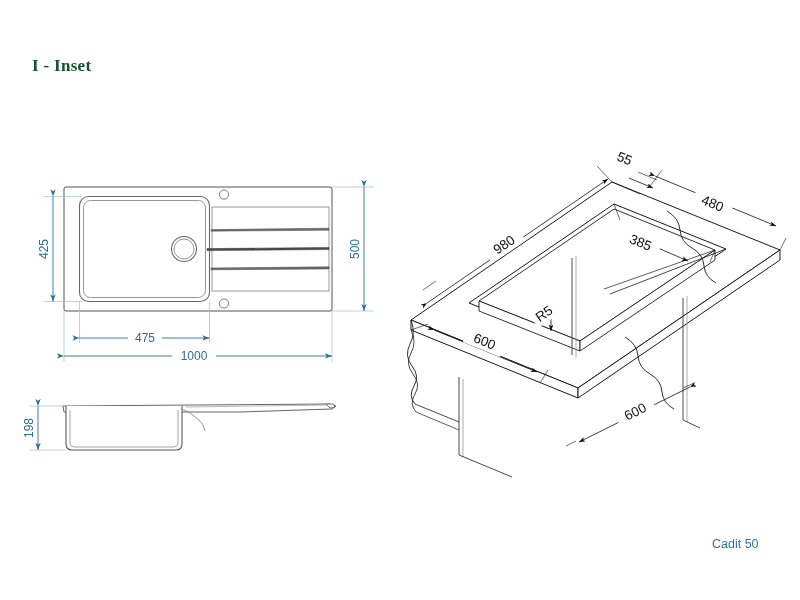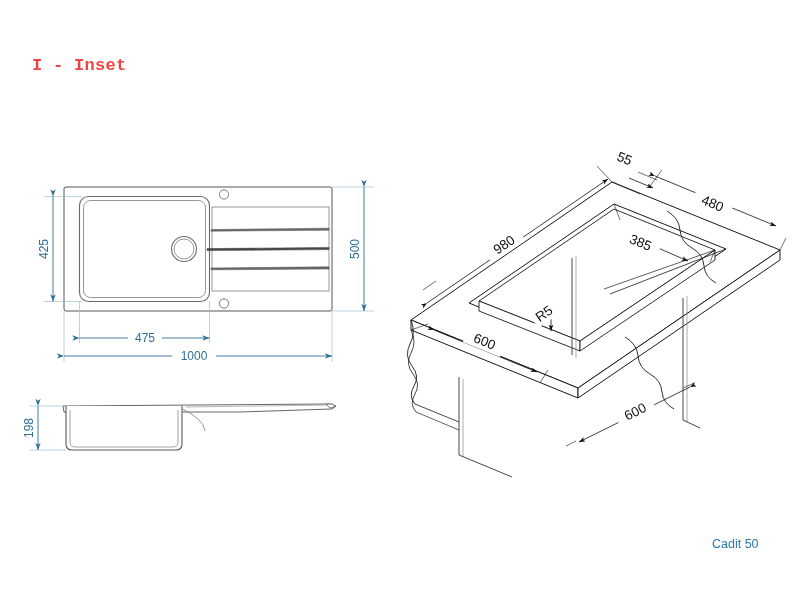--- a/index.html
+++ b/index.html
@@ -17,24 +17,24 @@
   #sheet {
     position: absolute;
     inset: 0;
     width: 800px;
     height: 600px;
   }
   .title {
     position: absolute;
     left: 32px;
     top: 56px;
-    font-family: Liberation Mono, monospace;
+    font-family: Liberation Serif, serif;
     font-size: 17px;
     font-weight: bold;
-    color: #ef4444;
+    color: #14532d;
     letter-spacing: 0.3px;
     white-space: nowrap;
   }
   .footer-model {
     position: absolute;
     left: 712px;
     top: 537px;
     font-family: "Liberation Sans", sans-serif;
     font-size: 12.5px;
     color: #2a77a8;

